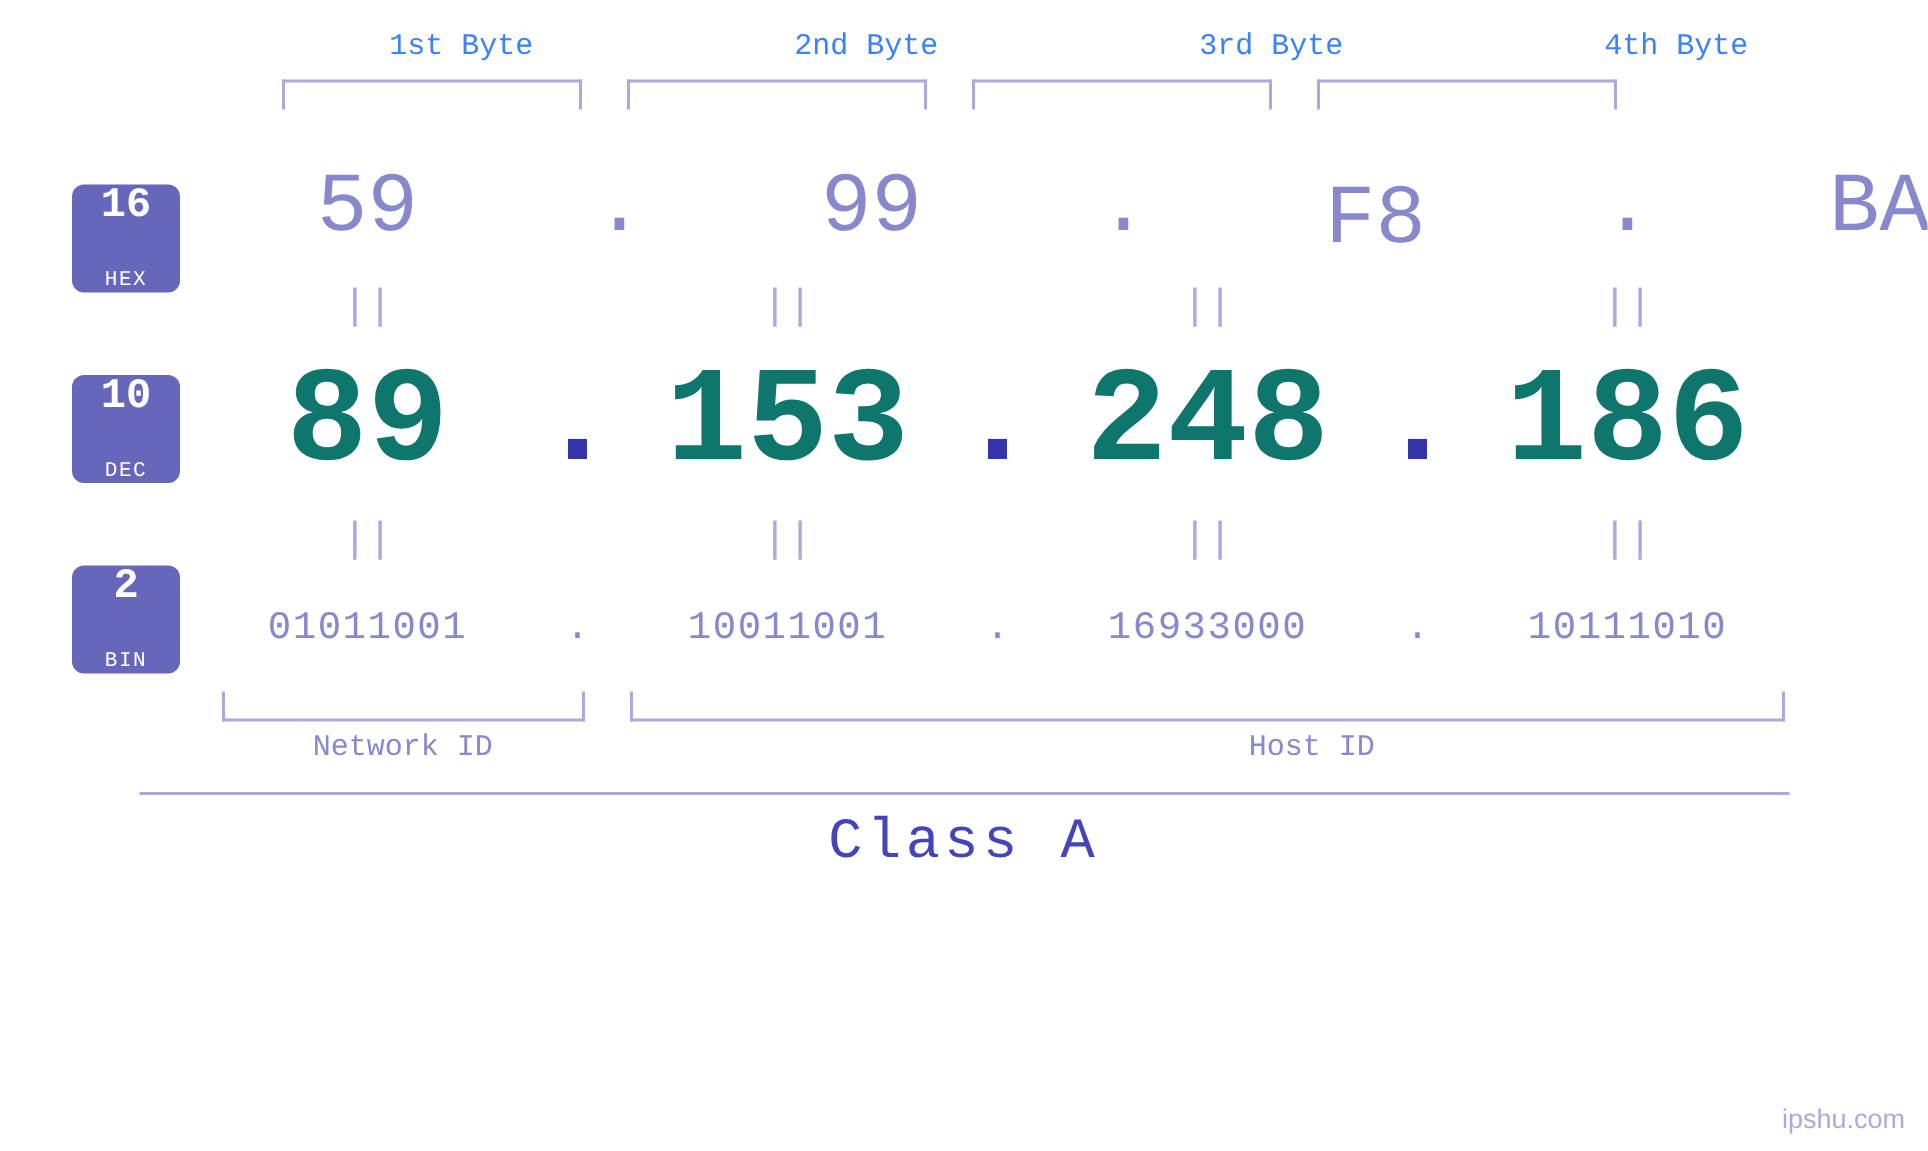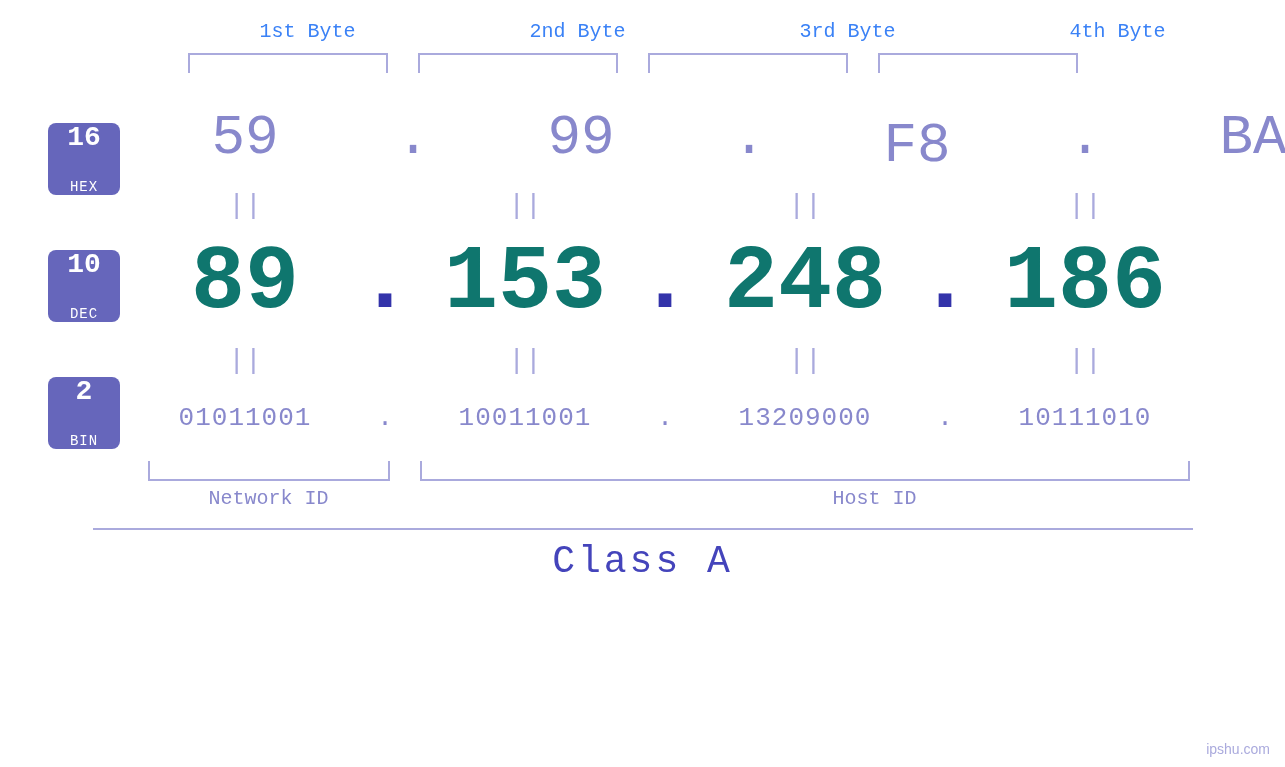--- a/index.html
+++ b/index.html
@@ -144,21 +144,21 @@
     .bin-dot {
       font-size: 26px;
       color: #8888cc;
     }
 
     
     .watermark {
       position: absolute;
       bottom: 10px;
       right: 15px;
-      font-size: 14px;
+      font-size: 18px;
       color: #aaaadd;
       font-family: Arial, sans-serif;
     }
 
     .ip-row-container {
       display: flex;
       align-items: center;
       gap: 28px;
     }
 
@@ -317,21 +317,21 @@
         <div class="dot-cell" style="width:50px;">
             <span class="bin-dot">.</span>
           </div>
         <div class="ip-cell" style="width:230px;">
             <span class="bin-value">10011001</span>
           </div>
         <div class="dot-cell" style="width:50px;">
             <span class="bin-dot">.</span>
           </div>
         <div class="ip-cell" style="width:230px;">
-            <span class="bin-value">13209000</span>
+            <span class="bin-value">16933000</span>
           </div>
         <div class="dot-cell" style="width:50px;">
             <span class="bin-dot">.</span>
           </div>
         <div class="ip-cell" style="width:230px;">
             <span class="bin-value">10111010</span>
           </div>
       </div>
 
     </div>

